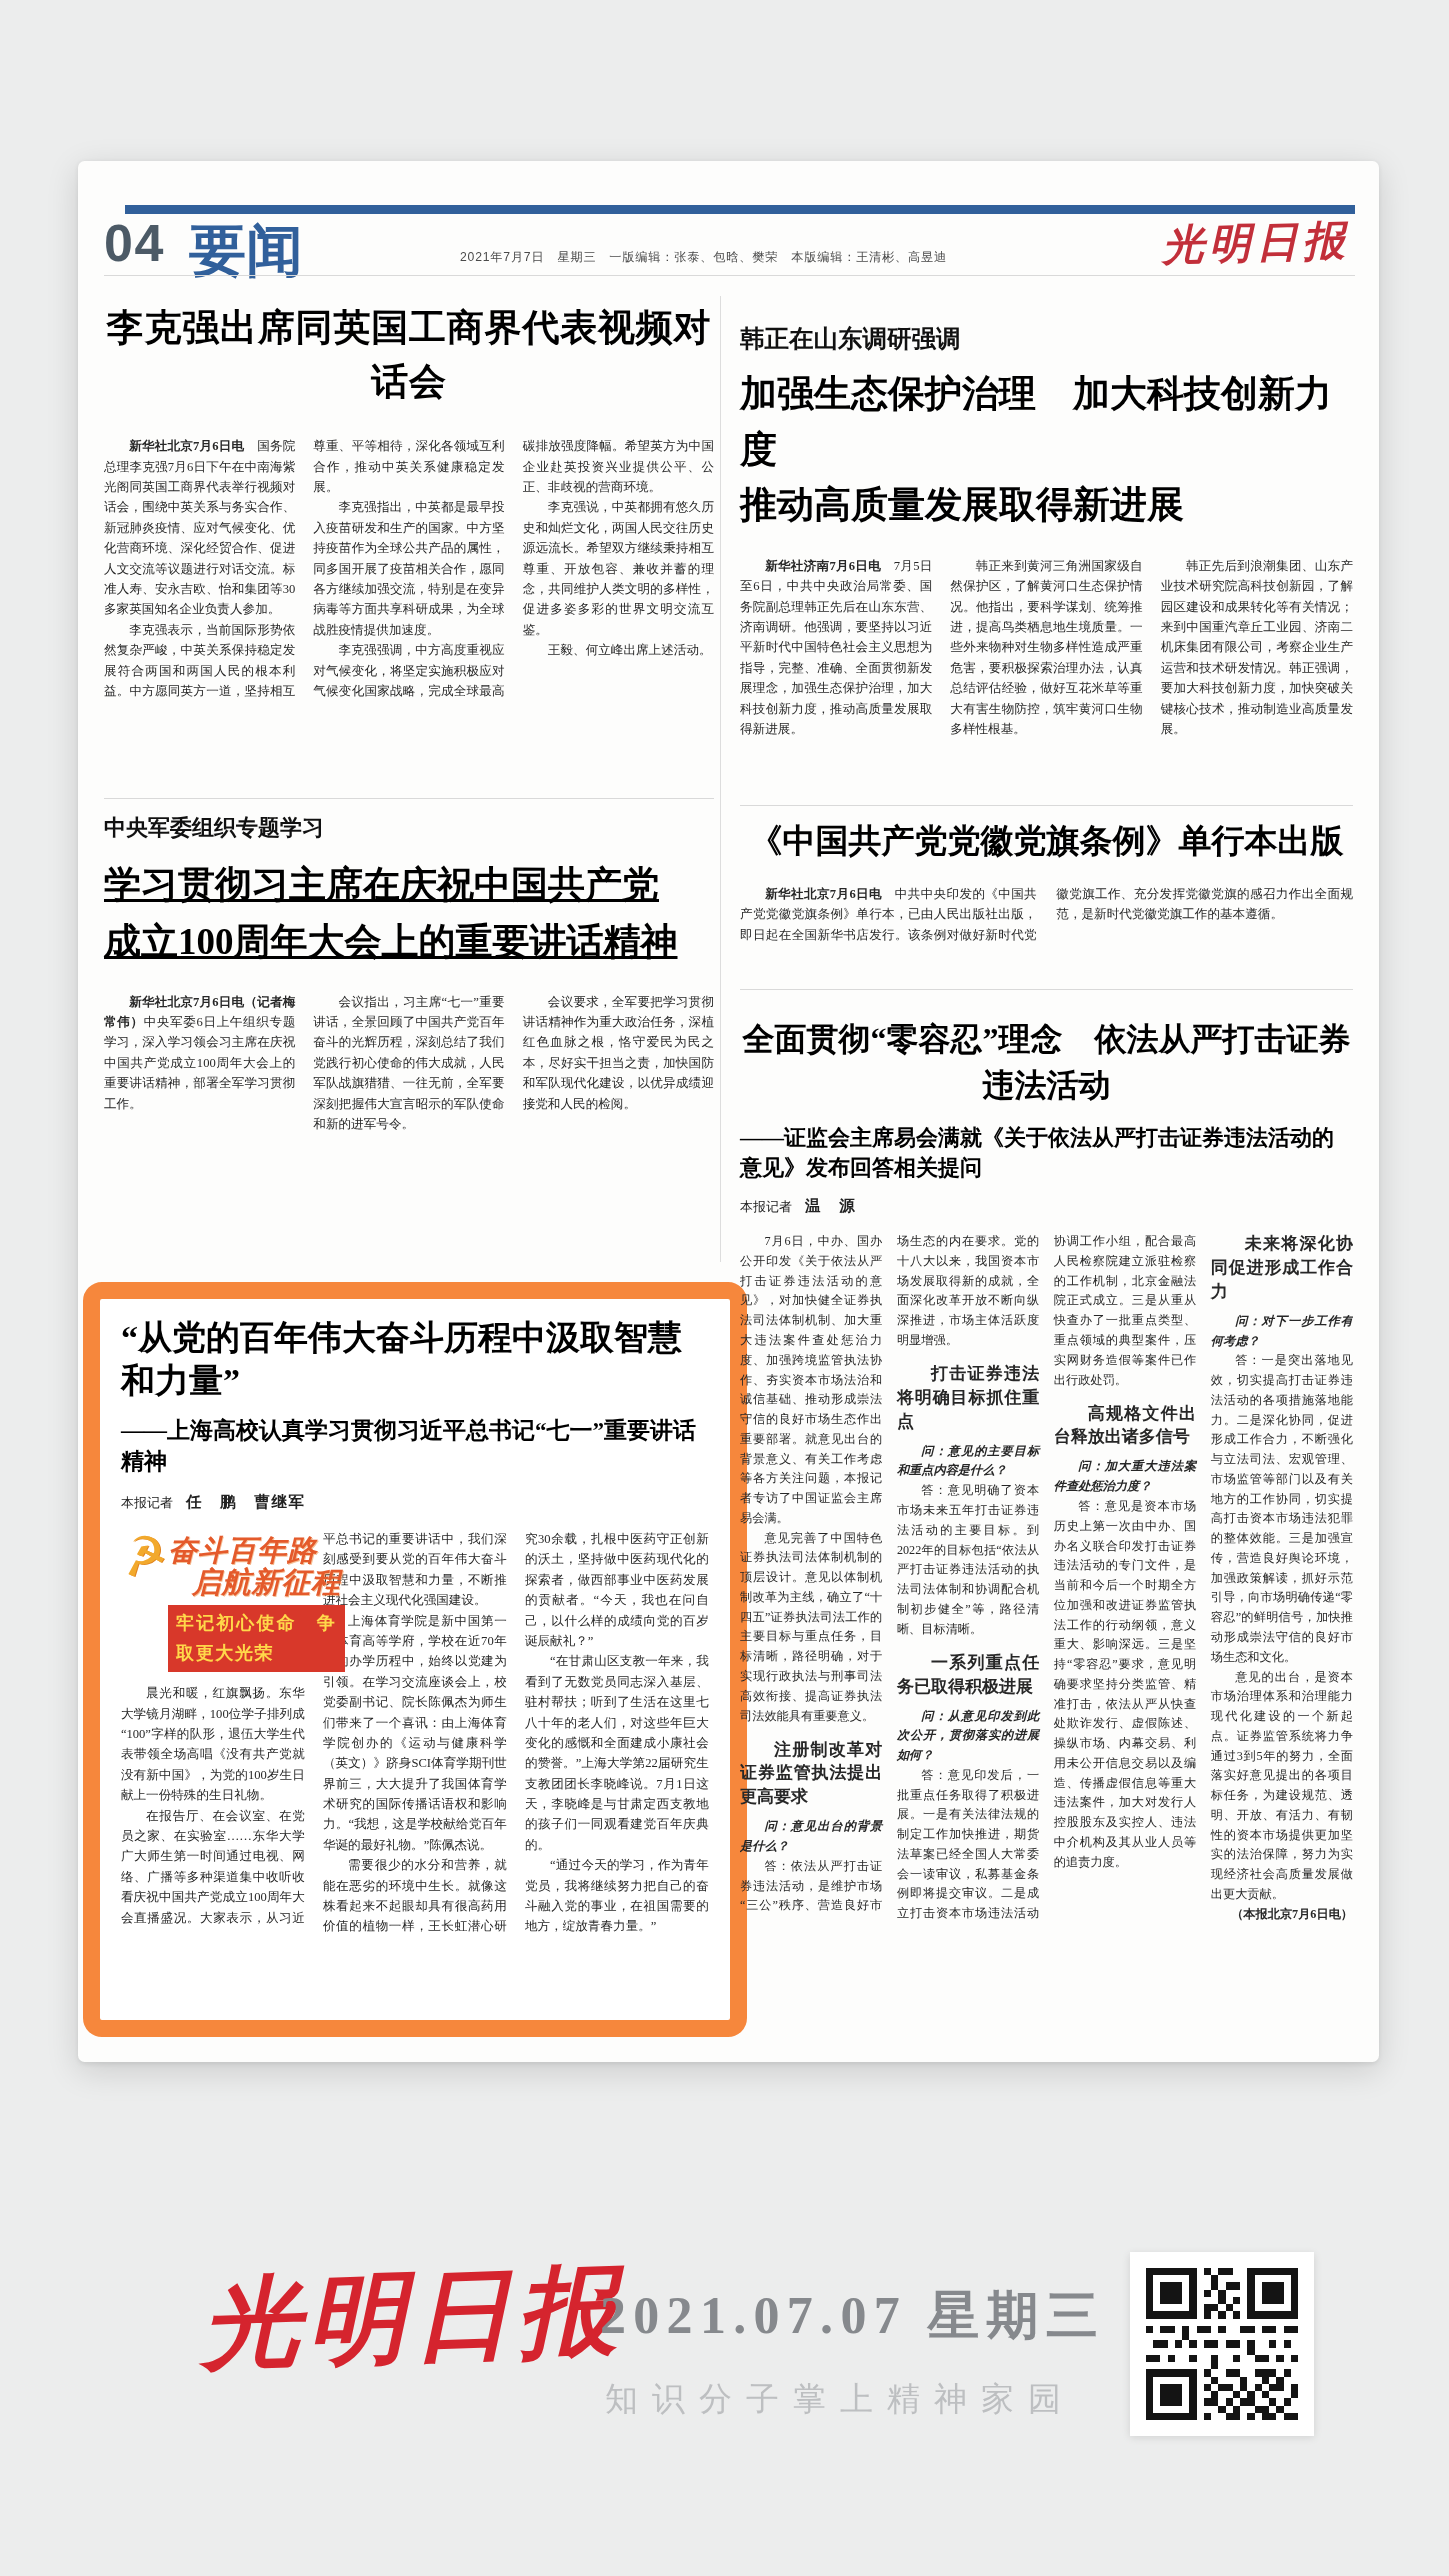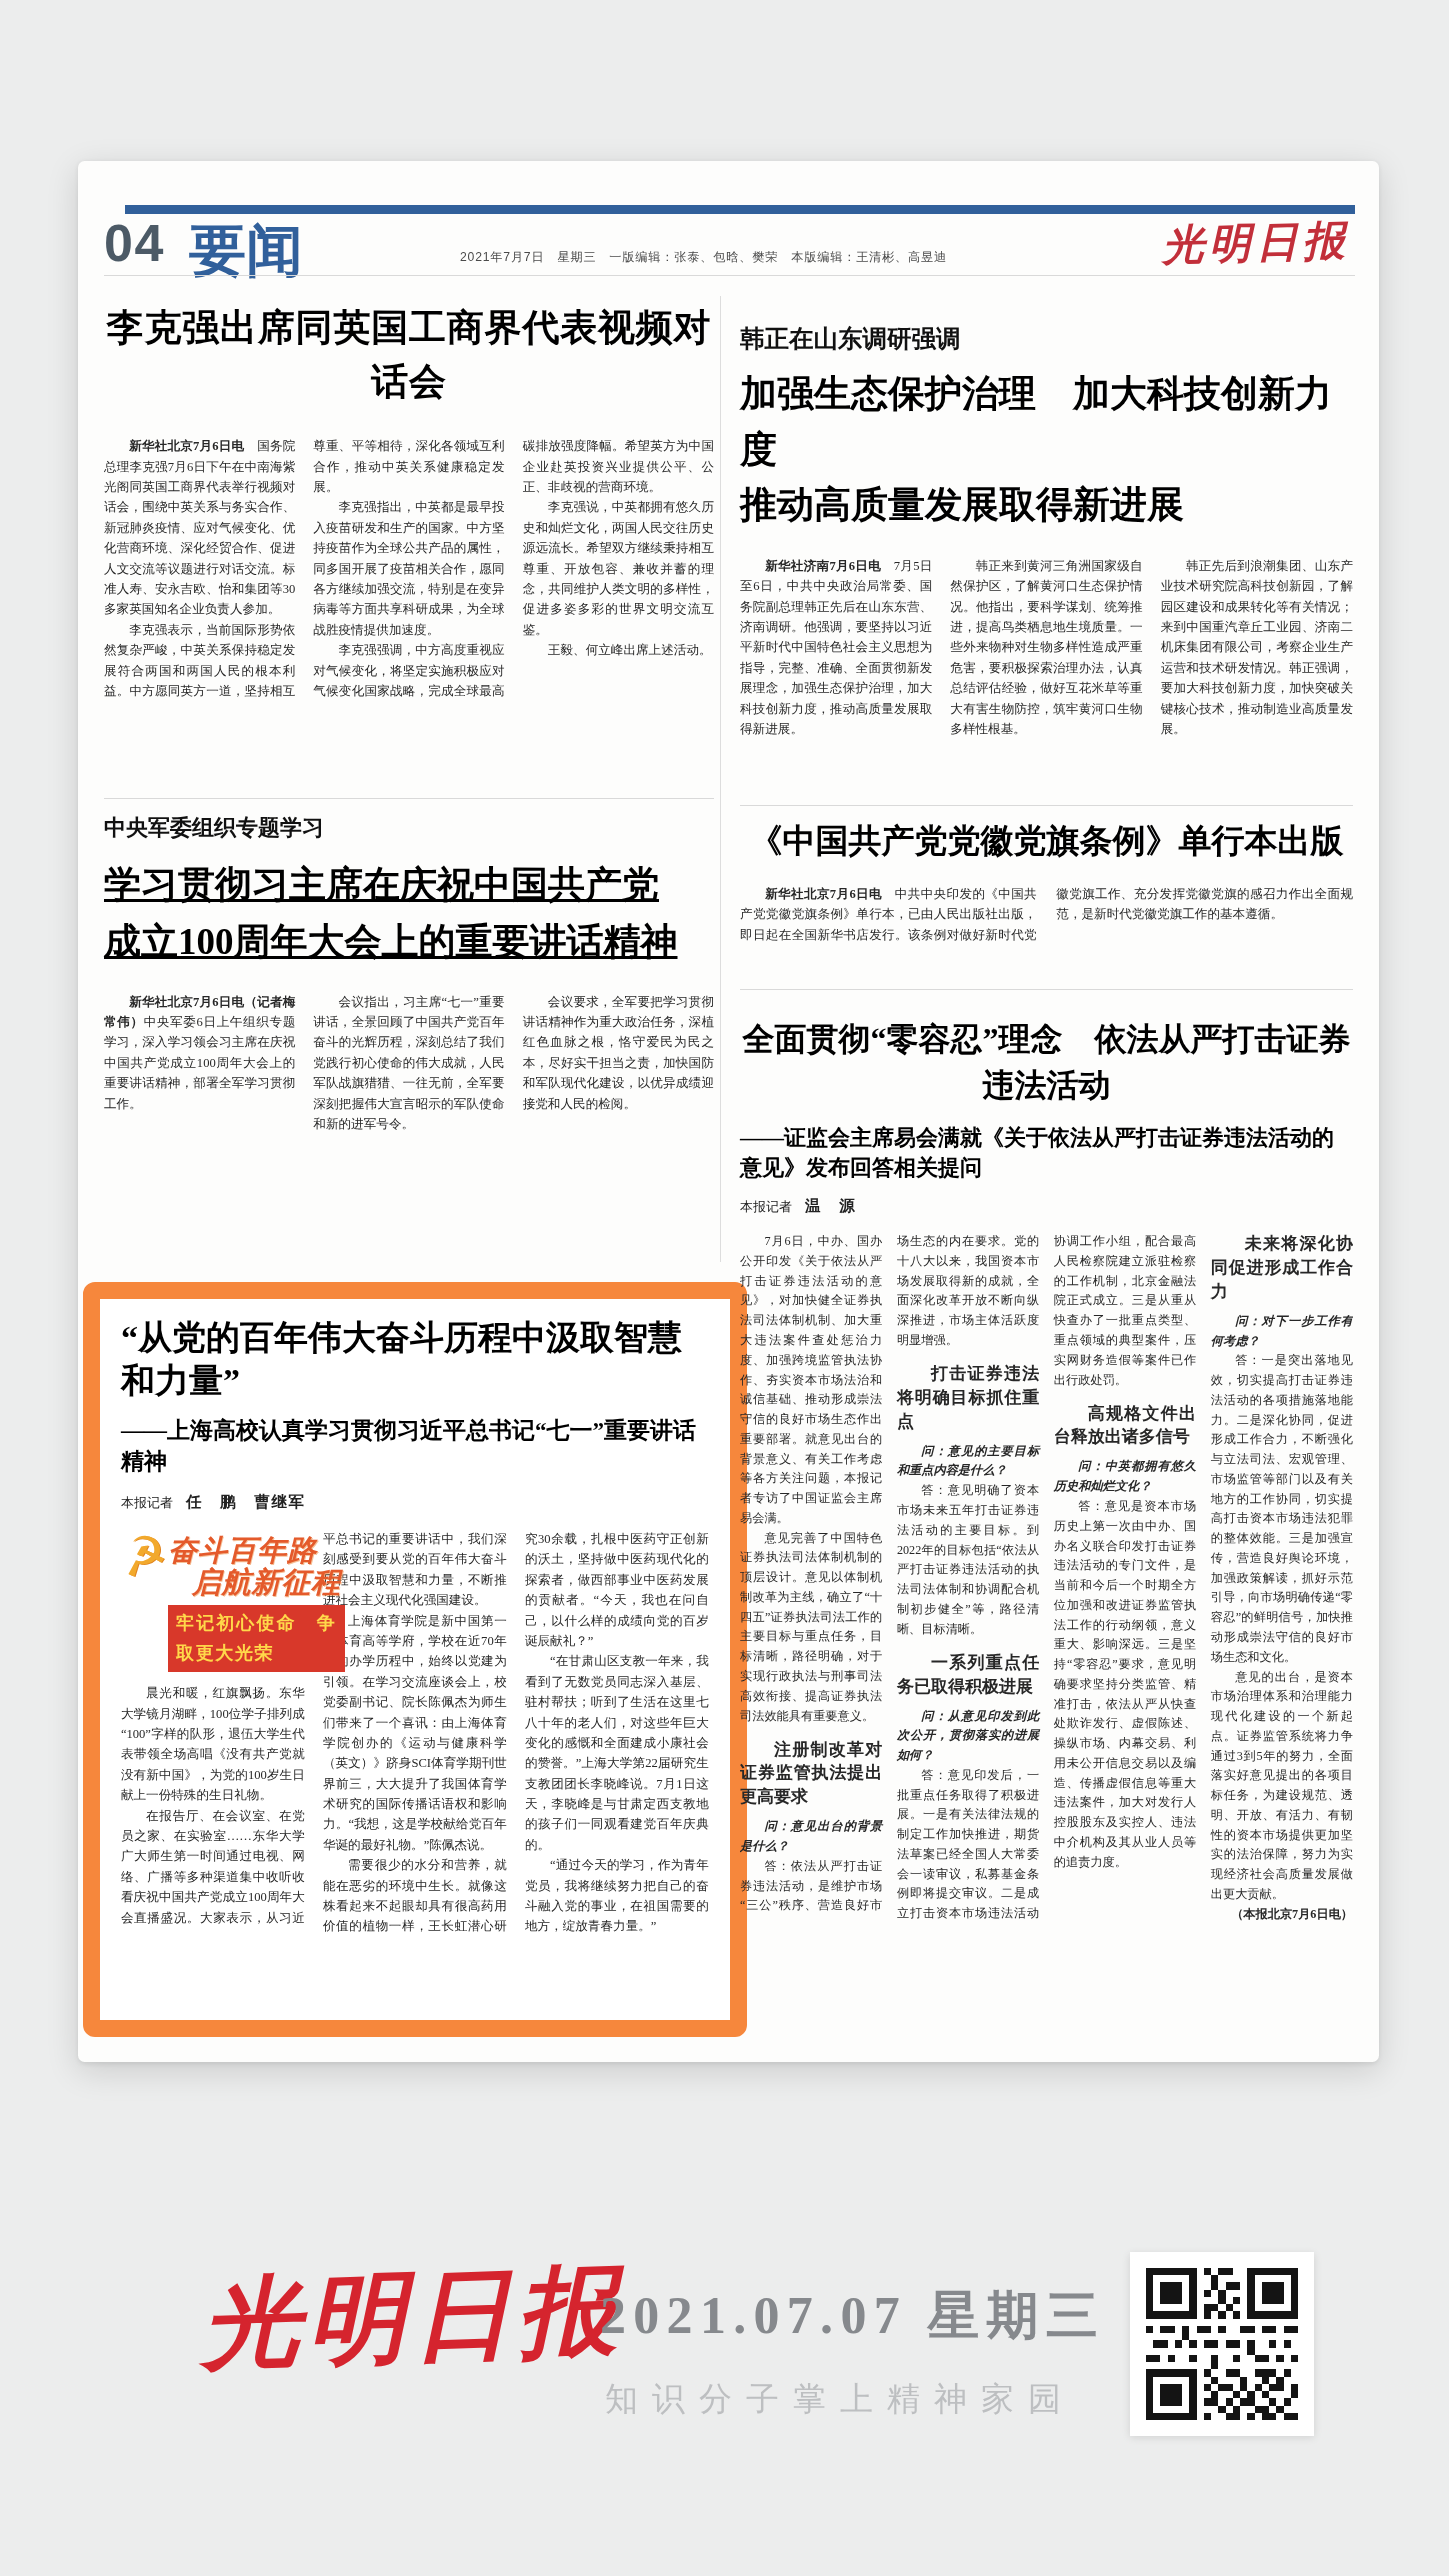--- a/index.html
+++ b/index.html
@@ -40,21 +40,21 @@
   .cols2{column-count:2;column-gap:19.6px;}
   .cols4{column-count:4;column-gap:14.7px;}
   .center{text-align:center;}
   .qa-sub{font-size:17px;font-weight:bold;line-height:1.4;margin:11.4px 0 8.2px;text-indent:2em;
     break-inside:avoid;font-family:"Liberation Sans",sans-serif;}
   .q-line{font-weight:bold;font-style:italic;}
   .signoff{text-align:right;font-weight:bold;text-indent:0 !important;}
   
   .hl-box{
     position:absolute;left:4.9px;top:1121px;width:664px;height:755px;
-    border:17px solid #f6873c;border-radius:12px;background:#fff;
+    border:17px solid #f6873c;border-radius:19px;background:#fff;
     box-sizing:border-box;padding:18px 21px;overflow:hidden;
   }
   .hl-title{font-size:34px;font-weight:900;line-height:1.25;color:#000;}
   .hl-sub{font-size:23px;font-weight:bold;margin-top:13px;color:#000;}
   .hl-byline{margin-top:14.7px;}
   .hl-body{margin-top:16.3px;height:548px;}
   .badge{break-inside:avoid;width:96%;margin:0 0 11.4px;position:relative;padding:4.9px 0 0 47px;}
   .badge .emblem{position:absolute;left:0px;top:1.6px;font-size:52px;color:#f2a92c;
     transform:rotate(-12deg);line-height:1;text-shadow:0.8px 0.8px 0 #e0831f;}
   .badge .l1,.badge .l2{font-style:italic;font-weight:900;font-size:29px;line-height:1.12;
@@ -168,21 +168,21 @@
       <div class="qa-sub">注册制改革对证券监管执法提出更高要求</div>
       <p class="q-line">问：意见出台的背景是什么？</p>
       <p>答：依法从严打击证券违法活动，是维护市场“三公”秩序、营造良好市场生态的内在要求。党的十八大以来，我国资本市场发展取得新的成就，全面深化改革开放不断向纵深推进，市场主体活跃度明显增强。</p>
       <div class="qa-sub">打击证券违法将明确目标抓住重点</div>
       <p class="q-line">问：意见的主要目标和重点内容是什么？</p>
       <p>答：意见明确了资本市场未来五年打击证券违法活动的主要目标。到2022年的目标包括“依法从严打击证券违法活动的执法司法体制和协调配合机制初步健全”等，路径清晰、目标清晰。</p>
       <div class="qa-sub">一系列重点任务已取得积极进展</div>
       <p class="q-line">问：从意见印发到此次公开，贯彻落实的进展如何？</p>
       <p>答：意见印发后，一批重点任务取得了积极进展。一是有关法律法规的制定工作加快推进，期货法草案已经全国人大常委会一读审议，私募基金条例即将提交审议。二是成立打击资本市场违法活动协调工作小组，配合最高人民检察院建立派驻检察的工作机制，北京金融法院正式成立。三是从重从快查办了一批重点类型、重点领域的典型案件，压实网财务造假等案件已作出行政处罚。</p>
       <div class="qa-sub">高规格文件出台释放出诸多信号</div>
-      <p class="q-line">问：中英都拥有悠久历史和灿烂文化？</p>
+      <p class="q-line">问：加大重大违法案件查处惩治力度？</p>
       <p>答：意见是资本市场历史上第一次由中办、国办名义联合印发打击证券违法活动的专门文件，是当前和今后一个时期全方位加强和改进证券监管执法工作的行动纲领，意义重大、影响深远。三是坚持“零容忍”要求，意见明确要求坚持分类监管、精准打击，依法从严从快查处欺诈发行、虚假陈述、操纵市场、内幕交易、利用未公开信息交易以及编造、传播虚假信息等重大违法案件，加大对发行人控股股东及实控人、违法中介机构及其从业人员等的追责力度。</p>
       <div class="qa-sub">未来将深化协同促进形成工作合力</div>
       <p class="q-line">问：对下一步工作有何考虑？</p>
       <p>答：一是突出落地见效，切实提高打击证券违法活动的各项措施落地能力。二是深化协同，促进形成工作合力，不断强化与立法司法、宏观管理、市场监管等部门以及有关地方的工作协同，切实提高打击资本市场违法犯罪的整体效能。三是加强宣传，营造良好舆论环境，加强政策解读，抓好示范引导，向市场明确传递“零容忍”的鲜明信号，加快推动形成崇法守信的良好市场生态和文化。</p>
       <p>意见的出台，是资本市场治理体系和治理能力现代化建设的一个新起点。证券监管系统将力争通过3到5年的努力，全面落实好意见提出的各项目标任务，为建设规范、透明、开放、有活力、有韧性的资本市场提供更加坚实的法治保障，努力为实现经济社会高质量发展做出更大贡献。</p>
       <p class="signoff">（本报北京7月6日电）</p>
     </div>
   </div>
 </div>
 

